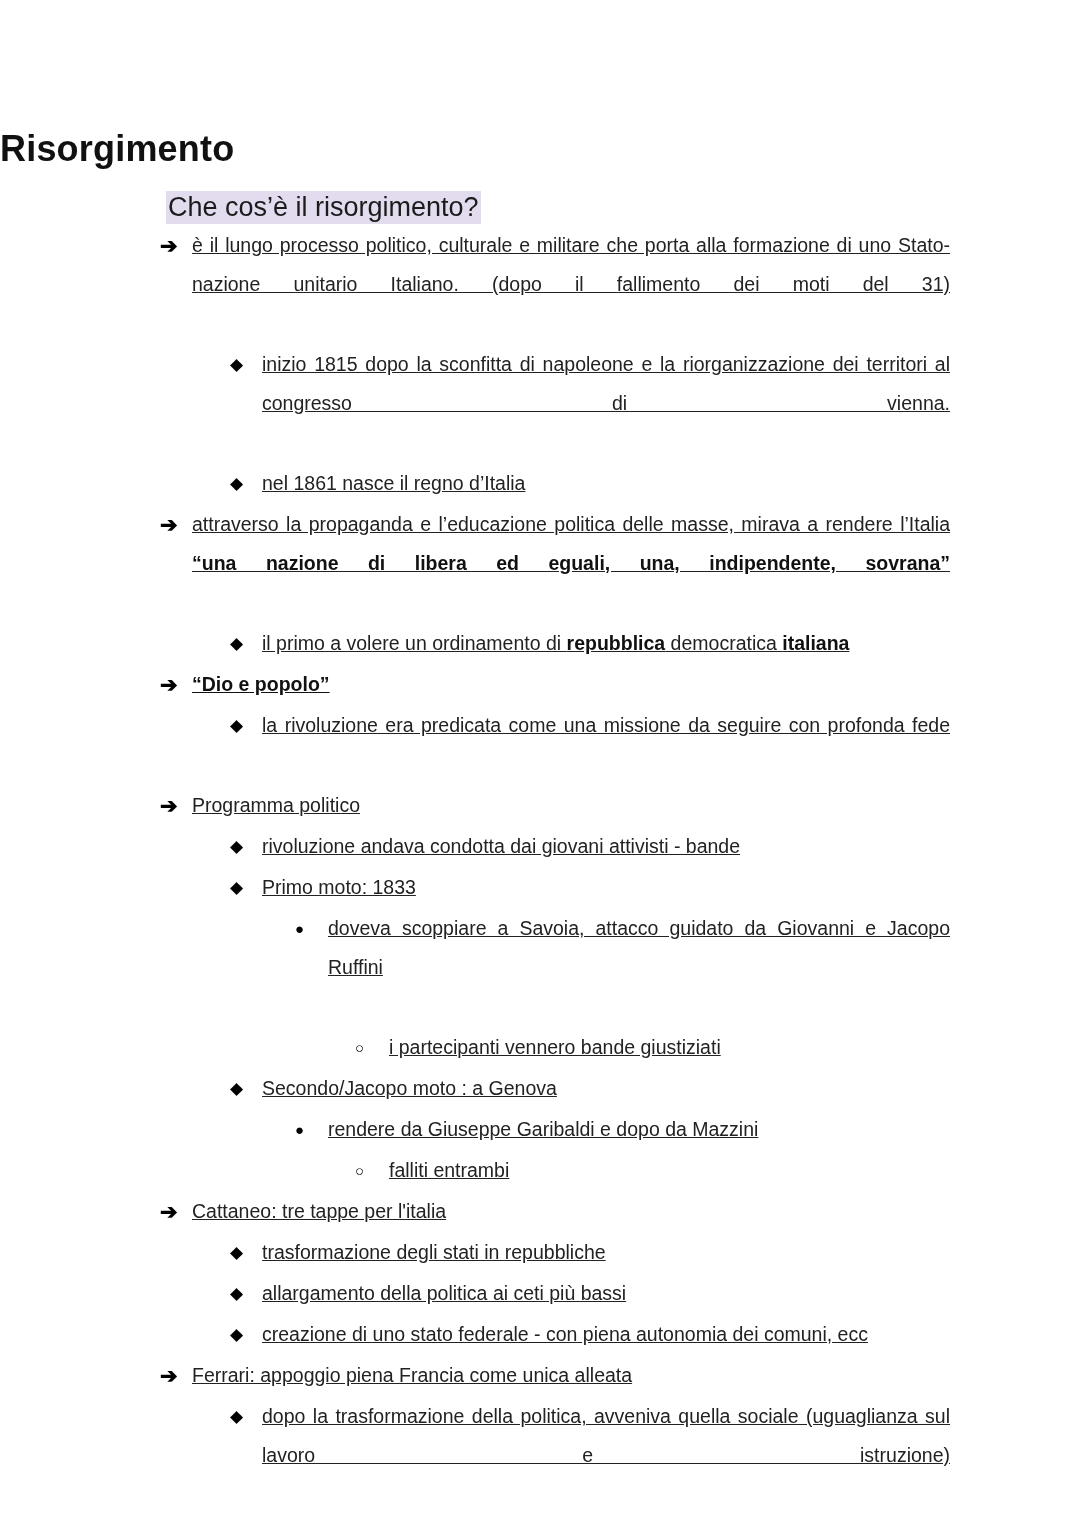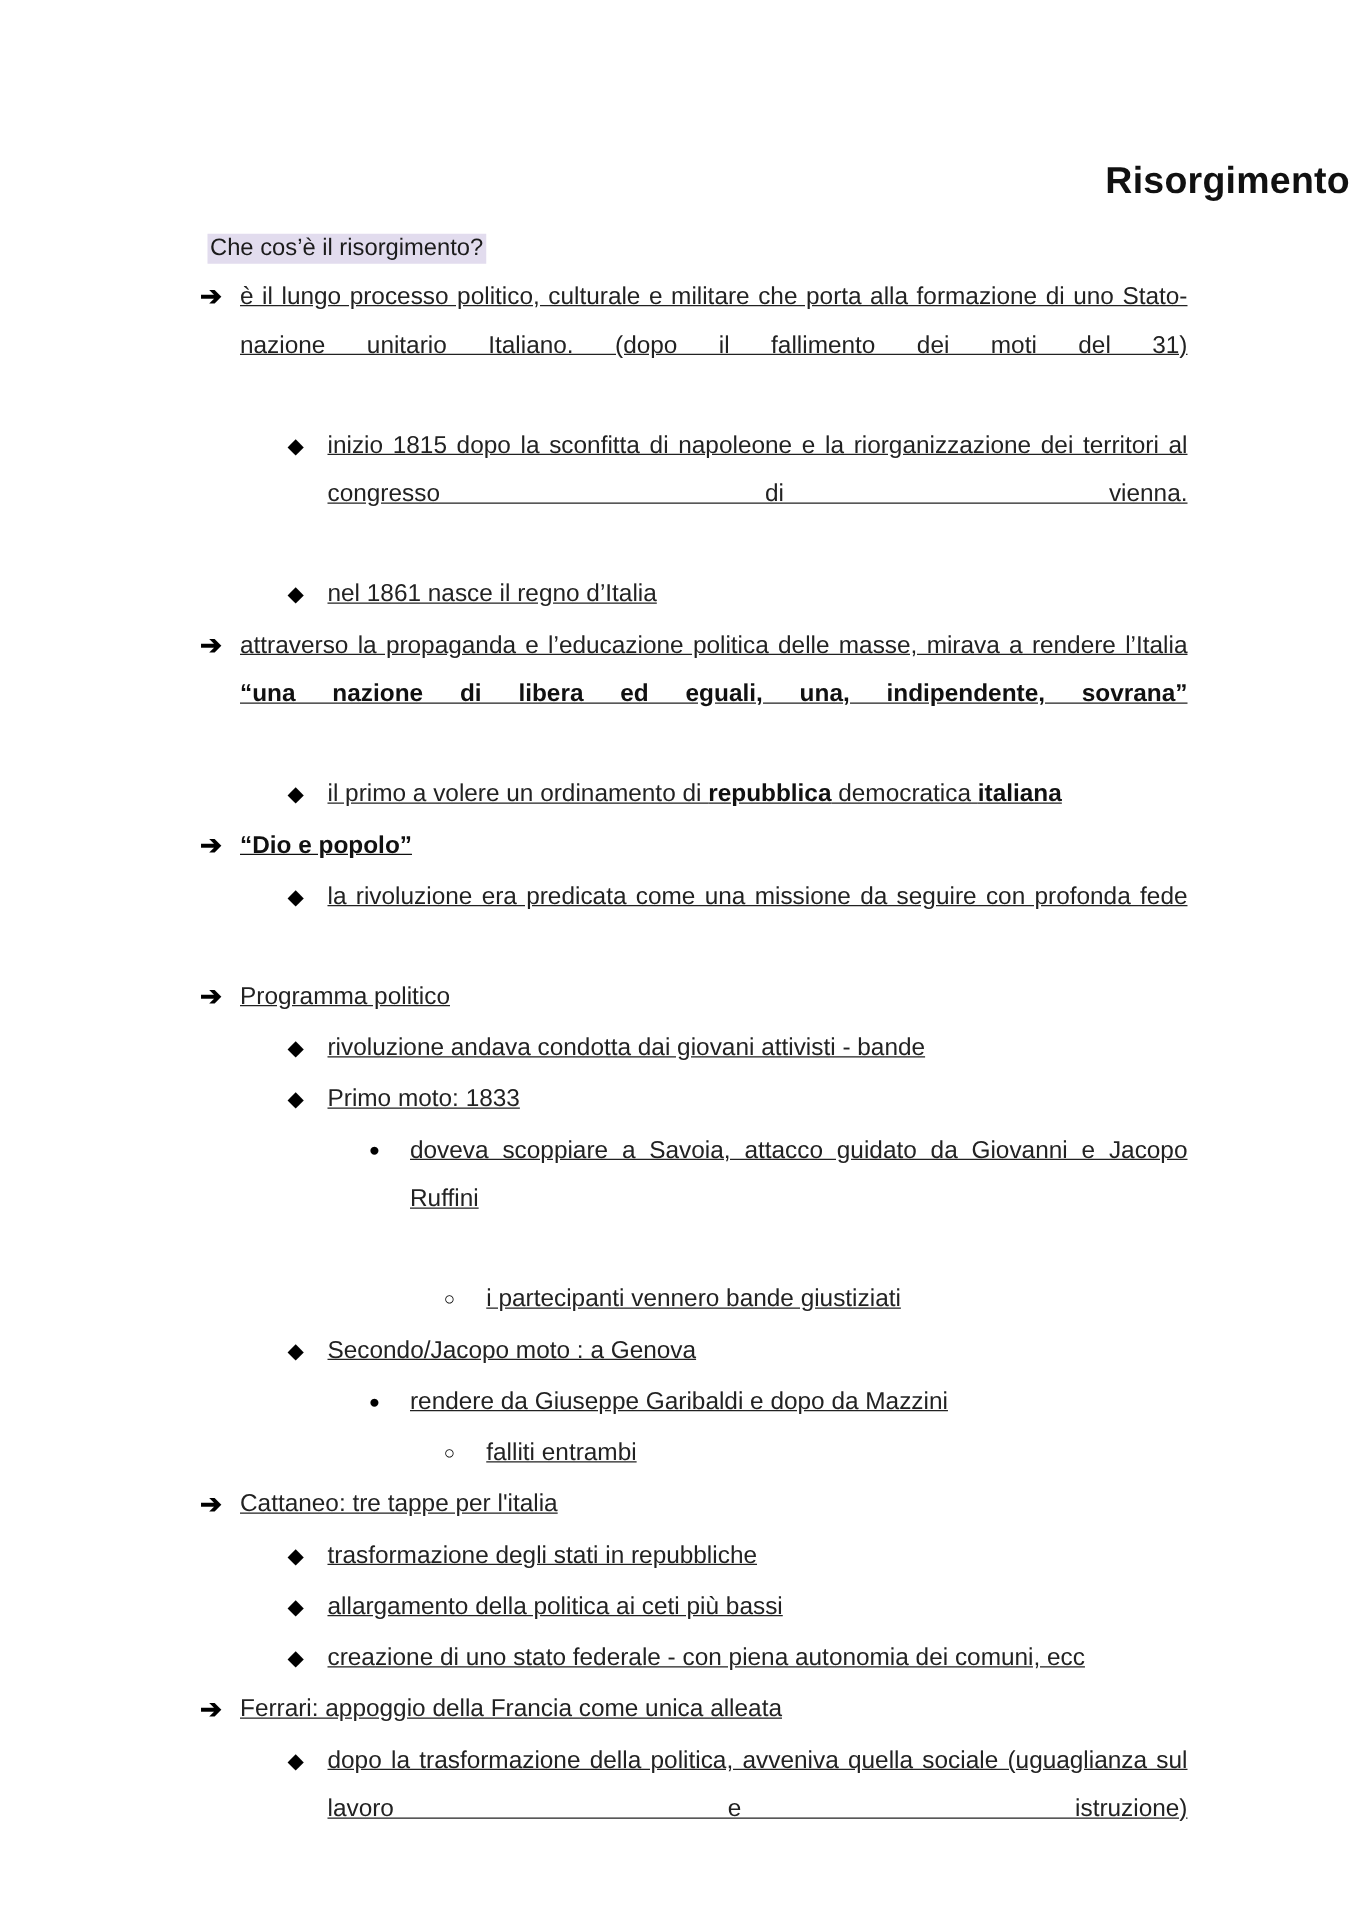--- a/index.html
+++ b/index.html
@@ -11,39 +11,39 @@
   }
   .page {
     position:relative;
     width:1080px; height:1525px;
     background:#ffffff;
     overflow:hidden;
   }
 
   
   .doc-title {
-    text-align:right;
-    font-size:30px;
+    text-align:left;
+    font-size:36px;
     font-weight:bold;
     letter-spacing:0.2px;
     color:#111111;
     margin-top:128px;
     margin-bottom:22px;
   }
 
   
   .content {
     position:relative;
     margin-left:130px;
     width:820px;          
   }
 
   
   .section-head {
-    font-size:19px;
+    font-size:27px;
     line-height:30px;
     color:#1b1b1b;
     margin-top:4px;
     margin-bottom:4px;
     white-space:nowrap;
     padding-left:36px;
   }
   .section-head .hl {
     background:#e2dcee;
     padding:1px 2px 2px 2px;
@@ -211,21 +211,21 @@
       <span class="txt">allargamento della politica ai ceti più bassi</span>
     </div>
 
     <div class="row lvl2">
       <span class="marker">◆</span>
       <span class="txt">creazione di uno stato federale - con piena autonomia dei comuni, ecc</span>
     </div>
 
     <div class="row lvl1">
       <span class="marker">➔</span>
-      <span class="txt">Ferrari: appoggio della Francia come unica alleata</span>
+      <span class="txt">Ferrari: appoggio piena Francia come unica alleata</span>
     </div>
 
     <div class="row lvl2">
       <span class="marker">◆</span>
       <span class="txt justify">dopo la trasformazione della politica, avveniva quella sociale (uguaglianza sul lavoro e istruzione)</span>
     </div>
 
   </div>
 </div>
 

